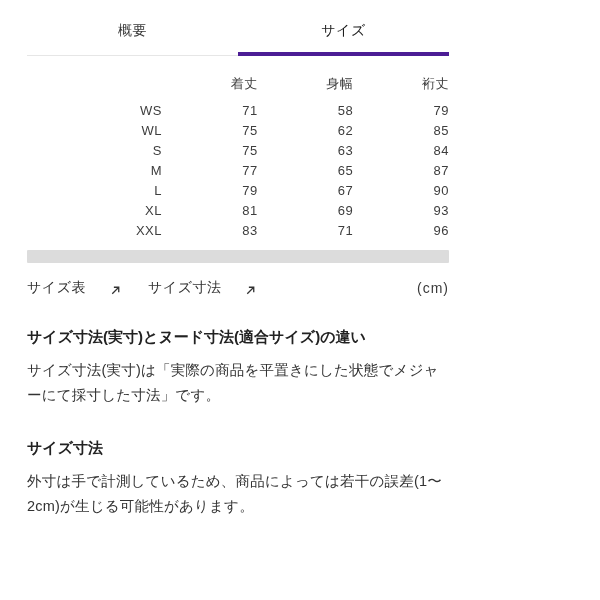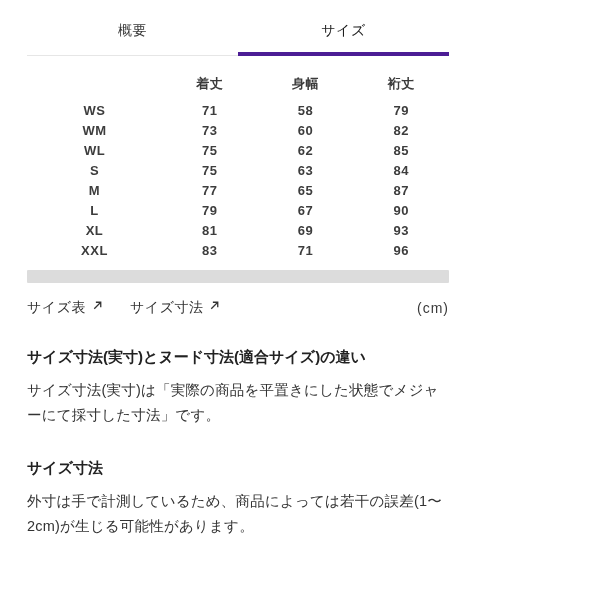--- a/index.html
+++ b/index.html
@@ -33,25 +33,24 @@
   
   .size-table { margin-top: 16px; }
   .trow {
     display: grid;
     grid-template-columns: 135px 1fr 1fr 1fr;
     height: 20px;
     align-items: center;
   }
   .trow.header { height: 24px; margin-bottom: 4px; }
   .tcell {
-    text-align: center;
+    text-align: right;
     font-size: 13px;
     color: #3d3d3d;
     letter-spacing: 0.5px;
-    font-weight: bold;
   }
   .trow.header .tcell { font-size: 13px; color: #3a3a3a; }
 
   
   .hscrollbar {
     margin-top: 10px;
     height: 13px;
     width: 100%;
     background: #dcdcdc;
     border-radius: 1px;
@@ -59,22 +58,22 @@
 
   
   .links-row {
     margin-top: 16px;
     display: flex;
     align-items: center;
     font-size: 14px;
   }
   .size-link {
     display: inline-flex;
-    align-items: flex-start;
-    gap: 5px;
+    align-items: flex-end;
+    gap: 23px;
     margin-right: 26px;
     color: #333;
     cursor: pointer;
     letter-spacing: 0.5px;
   }
   .size-link svg { display: block; }
   .unit {
     margin-left: auto;
     font-size: 14px;
     color: #3a3a3a;
@@ -117,26 +116,20 @@
       <div class="tcell">着丈</div>
       <div class="tcell">身幅</div>
       <div class="tcell">裄丈</div>
     </div>
 
     <div class="trow">
       <div class="tcell">WS</div>
       <div class="tcell">71</div>
       <div class="tcell">58</div>
       <div class="tcell">79</div>
-    </div>
-    <div class="trow">
-      <div class="tcell">WM</div>
-      <div class="tcell">73</div>
-      <div class="tcell">60</div>
-      <div class="tcell">82</div>
     </div>
     <div class="trow">
       <div class="tcell">WL</div>
       <div class="tcell">75</div>
       <div class="tcell">62</div>
       <div class="tcell">85</div>
     </div>
     <div class="trow">
       <div class="tcell">S</div>
       <div class="tcell">75</div>

